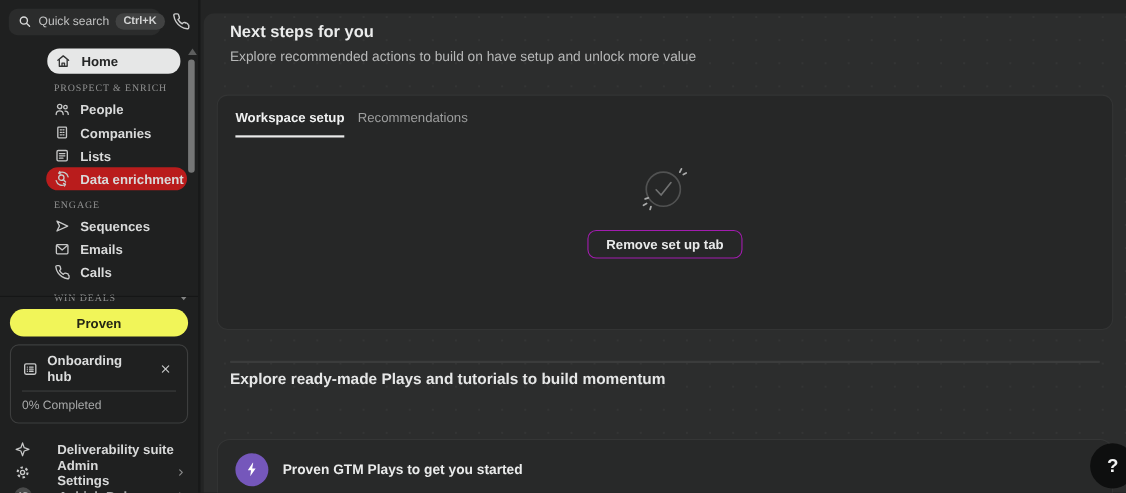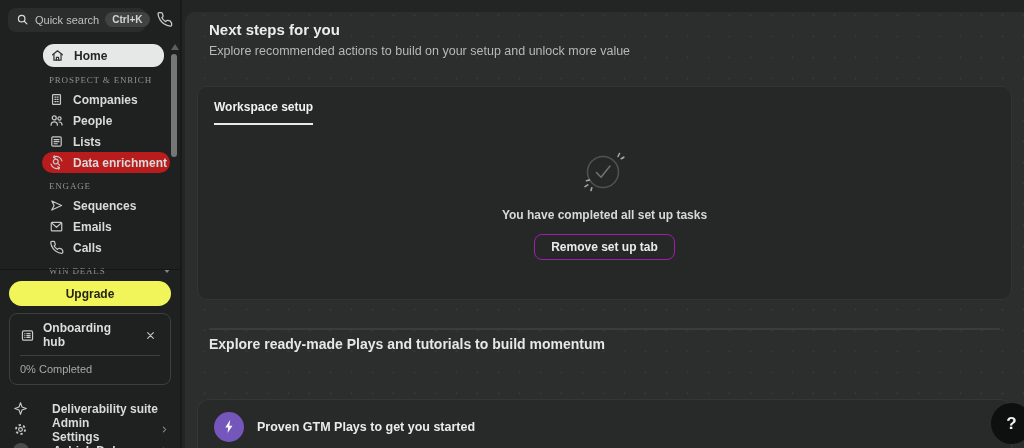--- a/index.html
+++ b/index.html
@@ -153,36 +153,36 @@
           </svg>
       </span>
       <span>Home</span>
     </div>
 
     <div class="sec-label">PROSPECT &amp; ENRICH</div>
 
     <div class="nav-item">
       <span class="ico">
         <svg width="15" height="15" viewBox="0 0 16 16" fill="none" stroke="currentColor" stroke-width="1.3" stroke-linecap="round">
-            <rect x="3.8" y="2.8" width="8.4" height="10.4" rx="0.8"></rect>
-            <path d="M6.2 5.4h1.1M8.7 5.4h1.1M6.2 7.8h1.1M8.7 7.8h1.1M6.2 10.2h1.1M8.7 10.2h1.1"></path>
-          </svg>
-      </span>
-      <span>Companies</span>
-    </div>
-    <div class="nav-item">
-      <span class="ico">
-        <svg width="15" height="15" viewBox="0 0 16 16" fill="none" stroke="currentColor" stroke-width="1.3" stroke-linecap="round">
             <circle cx="5.6" cy="5.2" r="2.1"></circle>
             <path d="M2.2 13c0-2.1 1.5-3.6 3.4-3.6s3.4 1.5 3.4 3.6"></path>
             <circle cx="11.2" cy="5.8" r="1.7"></circle>
             <path d="M10.8 9.6c1.8 0 3.1 1.4 3.1 3.2"></path>
           </svg>
       </span>
       <span>People</span>
+    </div>
+    <div class="nav-item">
+      <span class="ico">
+        <svg width="15" height="15" viewBox="0 0 16 16" fill="none" stroke="currentColor" stroke-width="1.3" stroke-linecap="round">
+            <rect x="3.8" y="2.8" width="8.4" height="10.4" rx="0.8"></rect>
+            <path d="M6.2 5.4h1.1M8.7 5.4h1.1M6.2 7.8h1.1M8.7 7.8h1.1M6.2 10.2h1.1M8.7 10.2h1.1"></path>
+          </svg>
+      </span>
+      <span>Companies</span>
     </div>
     <div class="nav-item">
       <span class="ico">
         <svg width="15" height="15" viewBox="0 0 16 16" fill="none" stroke="currentColor" stroke-width="1.3" stroke-linecap="round">
             <rect x="3" y="3" width="10" height="10" rx="1.2"></rect>
             <path d="M5.4 6h5.2M5.4 8.2h5.2M5.4 10.4h3.4"></path>
           </svg>
       </span>
       <span>Lists</span>
     </div>
@@ -232,21 +232,21 @@
       <span>WIN DEALS</span>
       <span class="chev">
         <svg width="10" height="10" viewBox="0 0 16 16" fill="currentColor">
             <path d="M3.5 5.5h9L8 11z"></path>
           </svg>
       </span>
     </div>
   </nav>
 
   <div class="sidebar-bottom">
-    <button class="upgrade-btn">Upgrade</button>
+    <button class="upgrade-btn">Proven</button>
 
     <div class="onboarding">
       <div class="onboarding-head">
         <span class="ico">
           <svg width="15" height="15" viewBox="0 0 16 16" fill="none" stroke="currentColor" stroke-width="1.3" stroke-linecap="round">
               <rect x="2.6" y="3" width="10.8" height="10" rx="1.4"></rect>
               <path d="M5.2 6.1h.01M7.3 6.1h3.5M5.2 8.1h.01M7.3 8.1h3.5M5.2 10.1h.01M7.3 10.1h3.5"></path>
             </svg>
         </span>
         <span class="onboarding-title">Onboarding hub</span>
@@ -294,41 +294,41 @@
             </svg>
         </span>
       </div>
     </div>
   </div>
 </aside>
 
 <main class="main">
   <div class="panel">
     <h1 class="page-title">Next steps for you</h1>
-    <div class="page-subtitle">Explore recommended actions to build on your setup and unlock more value</div>
+    <div class="page-subtitle">Explore recommended actions to build on have setup and unlock more value</div>
 
     <section class="setup-card">
       <div class="tabs">
         <div class="tab active">Workspace setup</div>
+        <div class="tab">Recommendations</div>
       </div>
       <div class="empty-state">
         <div class="empty-art">
           <svg width="56" height="50" viewBox="0 0 56 50" fill="none">
             <circle cx="26" cy="25" r="15.5" stroke="#515252" stroke-width="1.5"></circle>
             <path d="M19.5 25.5l4.5 4.8 9-11.3" stroke="#707171" stroke-width="1.5" stroke-linecap="round" stroke-linejoin="round"></path>
             <g stroke="#a9aaaa" stroke-width="1.6" stroke-linecap="round">
               <path d="M42.5 6.5l-1.5 3"></path>
               <path d="M46.8 10.2l-2.6 1.5"></path>
               <path d="M9.5 33.8l2.9-.9"></path>
               <path d="M8 39.6l2.8-1.7"></path>
               <path d="M14 43.4l.8-2.6"></path>
             </g>
           </svg>
         </div>
-        <div class="empty-msg">You have completed all set up tasks</div>
         <button class="remove-btn">Remove set up tab</button>
       </div>
     </section>
 
     <div class="section-divider"></div>
     <h2 class="plays-heading">Explore ready-made Plays and tutorials to build momentum</h2>
 
     <section class="plays-card">
       <div class="plays-row">
         <span class="bolt-circle">

